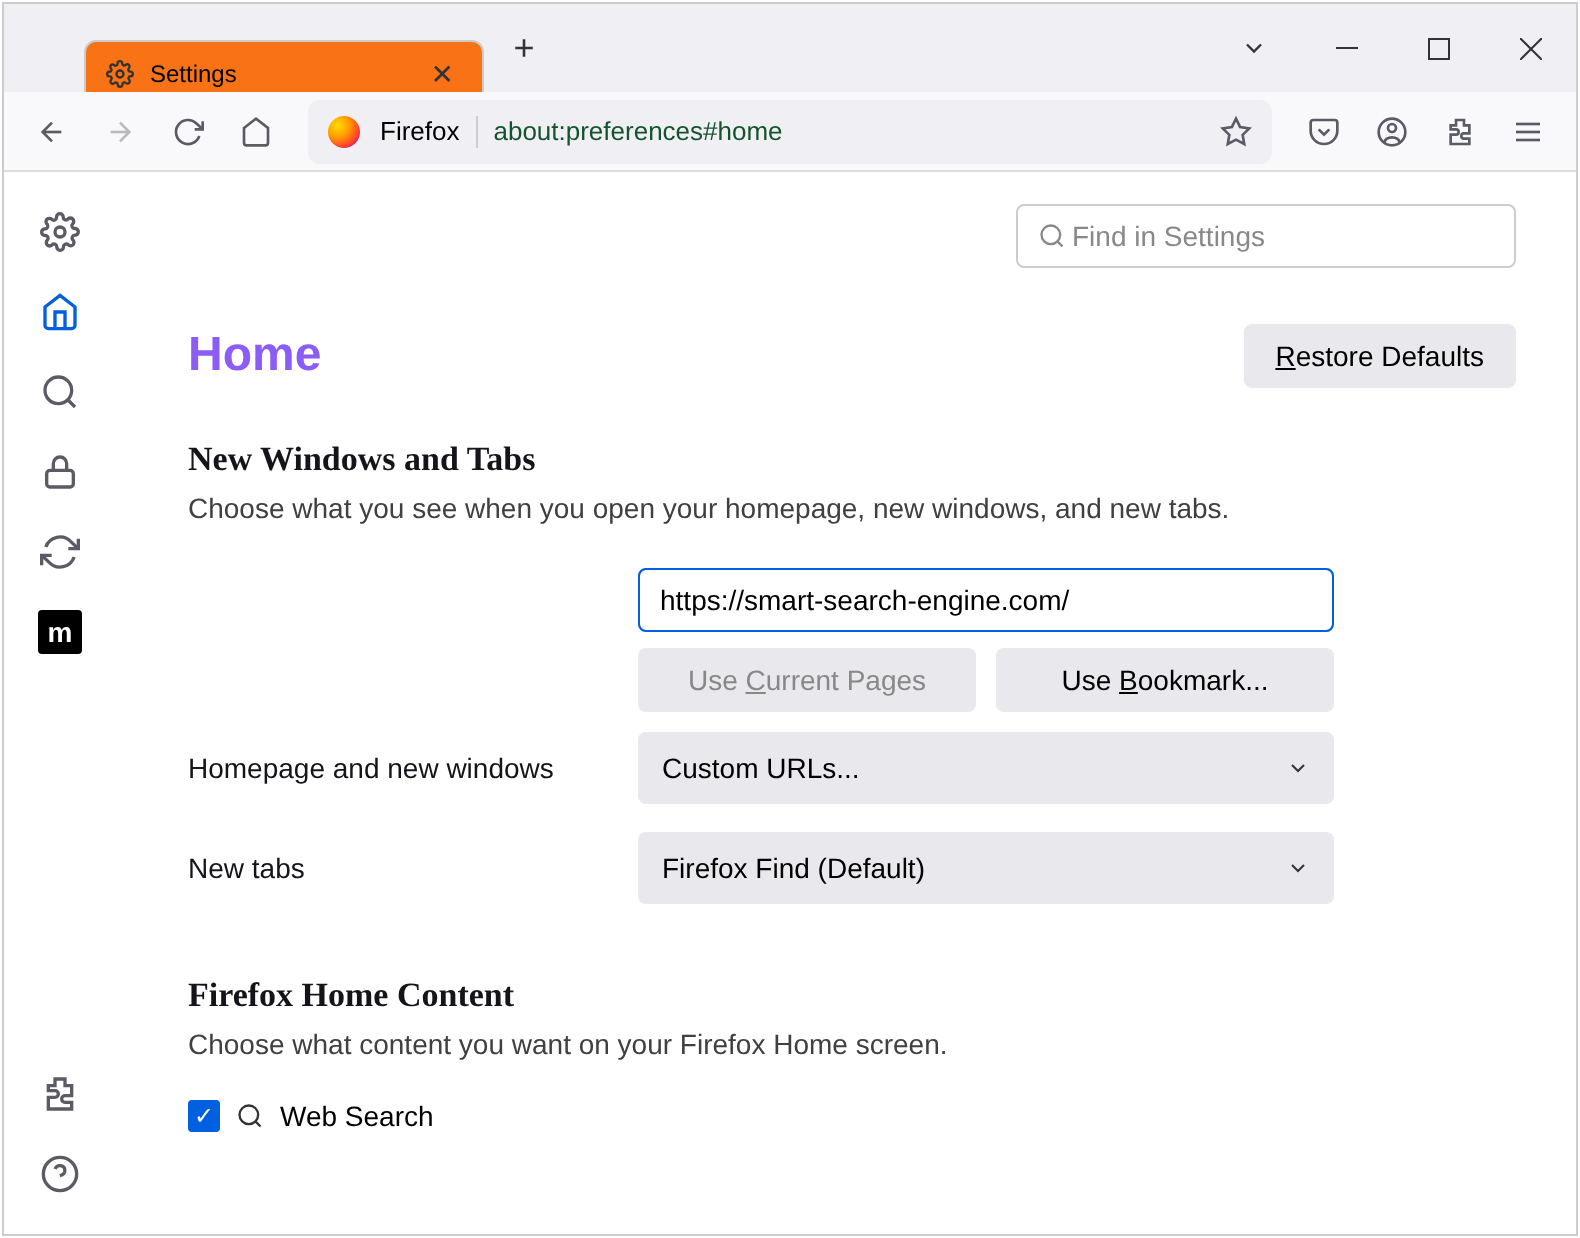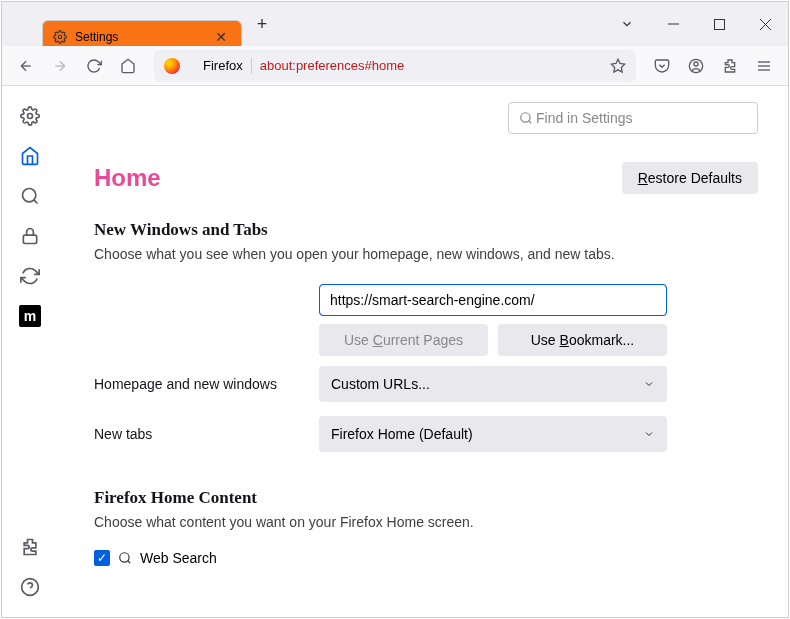--- a/index.html
+++ b/index.html
@@ -10,33 +10,33 @@
 .tab { background:#f97316; border:1px solid #ccc; border-bottom:none; border-radius:6px 6px 0 0; width:200px; height:34px; margin-top:25px; display:flex; align-items:center; padding:0 10px; gap:8px; }
 .tab-title { font-size:12px; flex:1; }
 .tab-close { font-size:14px; color:#333; cursor:pointer; padding:2px 4px; }
 .new-tab { width:28px; height:28px; display:flex; align-items:center; justify-content:center; font-size:18px; color:#333; margin-left:6px; }
 .win-controls { margin-left:auto; display:flex; }
 .win-btn { width:46px; height:38px; display:flex; align-items:center; justify-content:center; color:#333; }
 .toolbar { height:40px; display:flex; align-items:center; padding:0 8px; gap:2px; border-bottom:1px solid #ddd; background:#f9f9fb; }
 .tbtn { width:32px; height:32px; display:flex; align-items:center; justify-content:center; border-radius:4px; color:#5b5b66; }
 .tbtn.dis { opacity:.4; }
 .urlbar { flex:1; background:#f0f0f4; border-radius:6px; height:32px; display:flex; align-items:center; padding:0 10px; margin:0 8px; gap:8px; font-size:13px; }
-.urlbar-ident { display:flex; align-items:center; gap:23px; border-right:1px solid #ccc; padding-right:8px; }
-.urlbar-url { flex:1; color:#b91c1c; }
+.urlbar-ident { display:flex; align-items:center; gap:10px; border-right:1px solid #ccc; padding-right:8px; }
+.urlbar-url { flex:1; color:#14532d; }
 .content { flex:1; display:flex; overflow:hidden; }
 .sidebar { width:56px; padding:12px 0; display:flex; flex-direction:column; align-items:center; gap:4px; }
 .sb-item { width:36px; height:36px; border-radius:4px; display:flex; align-items:center; justify-content:center; color:#5b5b66; }
 .sb-item.active { color:#0060df; }
 .sb-spacer { flex:1; }
 .sb-m { background:#000; color:#fff; font-weight:bold; width:22px; height:22px; font-size:14px; display:flex; align-items:center; justify-content:center; border-radius:2px; }
 .main { flex:1; padding:16px 30px 0 36px; position:relative; overflow:auto; }
 .search-row { display:flex; justify-content:flex-end; margin-bottom:28px; }
 .find-box { width:250px; height:32px; border:1px solid #ccc; border-radius:4px; display:flex; align-items:center; padding:0 10px; gap:3px; color:#888; font-size:14px; }
 .top-row { display:flex; align-items:center; justify-content:space-between; margin-bottom:26px; }
-h1 { font-size:24px; font-weight:700; color:#ec4899; }
+h1 { font-size:24px; font-weight:700; color:#8b5cf6; }
 .defbtn { background:#e8e8ed; border:none; padding:8px 16px; border-radius:4px; font-size:14px; }
 h2 { font-size:17px; font-weight:700; color:#15141a; margin-bottom:6px;font-family:Liberation Serif, serif; }
 .desc { color:#404040; font-size:14px; margin-bottom:22px; }
 .form-row { display:flex; align-items:center; margin-bottom:10px; }
 .label-col { width:225px; font-size:14px; color:#15141a; }
 .ctrl-col { flex:1; max-width:348px; }
 .select { background:#e8e8ed; border:none; border-radius:4px; height:36px; width:100%; padding:0 12px; display:flex; align-items:center; justify-content:space-between; font-size:14px; }
 .textin { width:100%; height:32px; border:1px solid #bbb; border-radius:4px; padding:0 10px; font-size:14px; outline:1px solid #0060df; outline-offset:-1px; }
 .btn-row { display:flex; gap:10px; margin-top:8px; }
 .gbtn { flex:1; background:#e8e8ed; border:none; border-radius:4px; height:32px; font-size:14px; white-space:nowrap; overflow:hidden; padding:0 8px; text-overflow:ellipsis; }
@@ -248,21 +248,21 @@
                 </svg>
               </span>
           </div>
         </div>
       </div>
 
       <div class="form-row" style="margin-top:14px">
         <div class="label-col">New tabs</div>
         <div class="ctrl-col">
           <div class="select">
-            <span>Firefox Home (Default)</span>
+            <span>Firefox Find (Default)</span>
             <span>
                 <svg width="12" height="12" viewBox="0 0 24 24" fill="none" stroke="#333" stroke-width="2">
                   <polyline points="6 9 12 15 18 9"></polyline>
                 </svg>
               </span>
           </div>
         </div>
       </div>
 
       <div class="section2">

